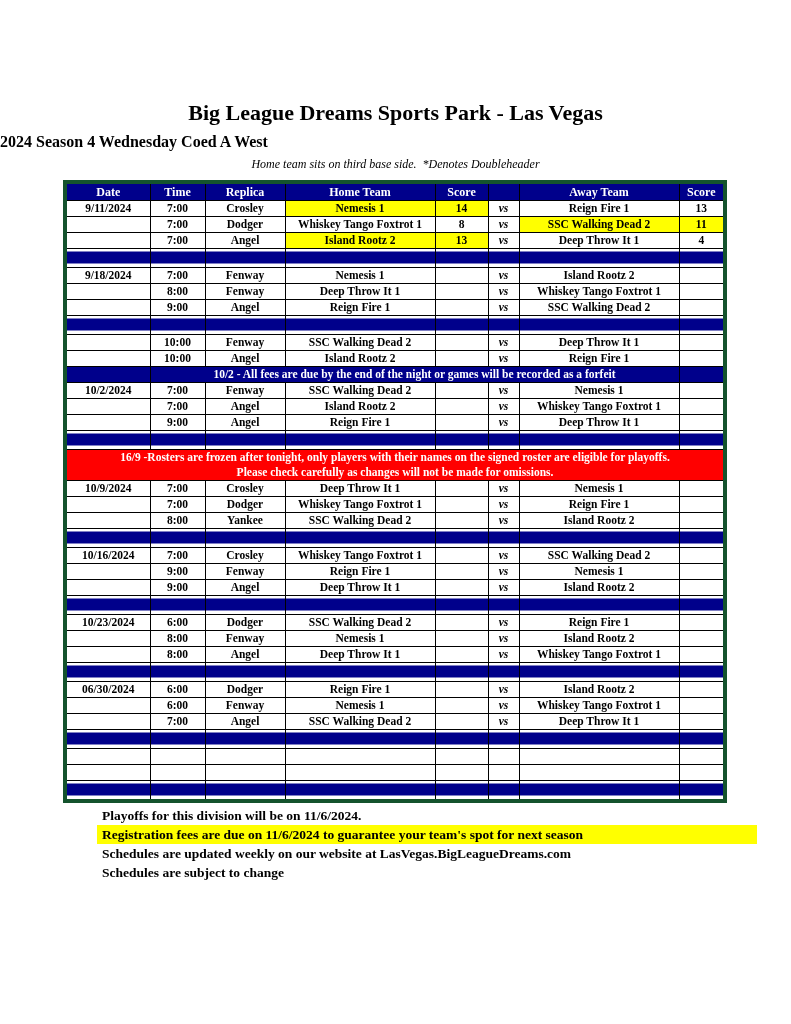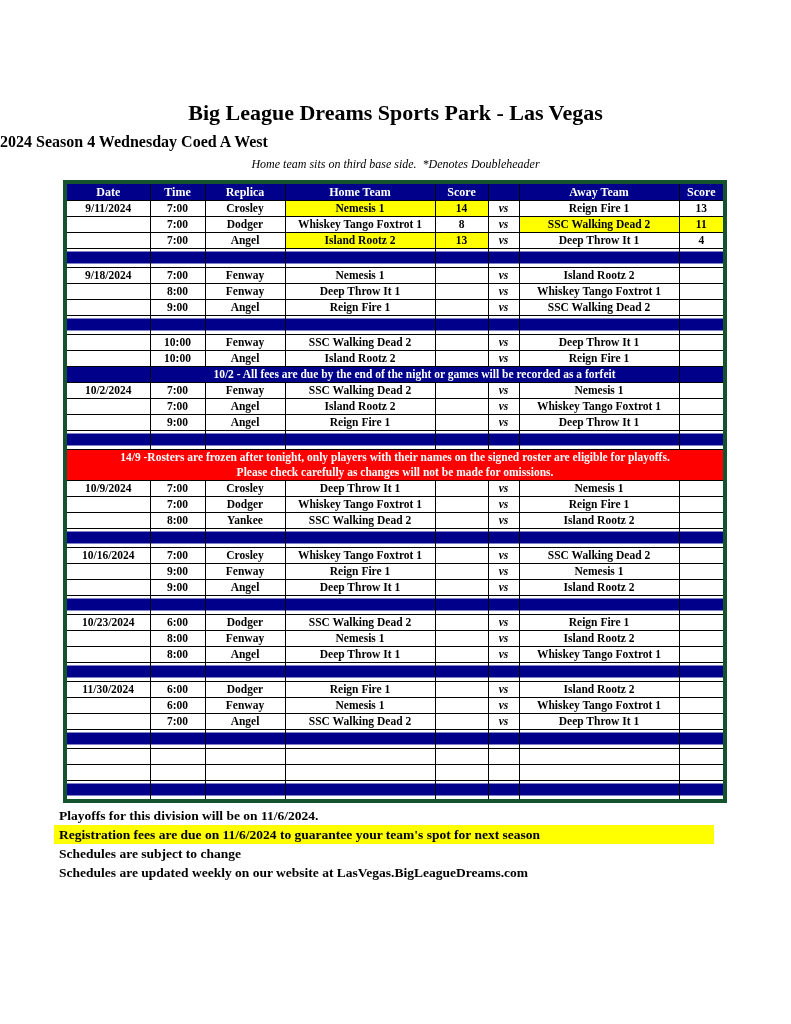--- a/index.html
+++ b/index.html
@@ -44,21 +44,21 @@
     height:18px;
     background:linear-gradient(to bottom, #fff 0 2px, var(--navy) 2px 14px, #fff 14px 18px);
   }
   tr.notice td { background:var(--navy); color:#fff; }
   tr.alert td {
     background:var(--red); color:#fff;
     height:30px; line-height:15px; white-space:normal;
   }
   td.vs { font-style:italic; font-size:10.5px; }
   td.hl { background:var(--yellow); }
-  .footer { margin:3px 0 0 54px; width:660px; }
+  .footer { margin:3px 0 0 97px; width:660px; }
   .fline {
     font-size:13.5px; line-height:19px; height:19px;
     padding-left:5px; text-align:left; font-weight:bold;
   }
   .fline.hl { background:var(--yellow); }
 </style>
 </head>
 <body>
 
 <div class="page">
@@ -228,21 +228,21 @@
           <td></td>
           <td></td>
           <td></td>
           <td></td>
           <td></td>
           <td></td>
           <td></td>
         </tr>
         <tr class="alert">
           <td colspan="8">
-            <div>14/9 -Rosters are frozen after tonight, only players with their names on the signed roster are eligible for playoffs.</div>
+            <div>16/9 -Rosters are frozen after tonight, only players with their names on the signed roster are eligible for playoffs.</div>
             <div>Please check carefully as changes will not be made for omissions.</div>
           </td>
         </tr>
         <tr class="game">
           <td>10/9/2024</td>
           <td>7:00</td>
           <td>Crosley</td>
           <td>Deep Throw It 1</td>
           <td></td>
           <td class="vs">vs</td>
@@ -353,21 +353,21 @@
           <td></td>
           <td></td>
           <td></td>
           <td></td>
           <td></td>
           <td></td>
           <td></td>
           <td></td>
         </tr>
         <tr class="game">
-          <td>11/30/2024</td>
+          <td>06/30/2024</td>
           <td>6:00</td>
           <td>Dodger</td>
           <td>Reign Fire 1</td>
           <td></td>
           <td class="vs">vs</td>
           <td>Island Rootz 2</td>
           <td></td>
         </tr>
         <tr class="game">
           <td></td>
@@ -428,16 +428,16 @@
           <td></td>
           <td></td>
           <td></td>
         </tr>
       </tbody>
   </table>
 
   <div class="footer" id="footer">
       <div class="fline">Playoffs for this division will be on 11/6/2024.</div>
       <div class="fline hl">Registration fees are due on 11/6/2024 to guarantee your team's spot for next season</div>
+      <div class="fline">Schedules are updated weekly on our website at LasVegas.BigLeagueDreams.com</div>
       <div class="fline">Schedules are subject to change</div>
-      <div class="fline">Schedules are updated weekly on our website at LasVegas.BigLeagueDreams.com</div>
     </div>
 </div>
 
 </body></html>

